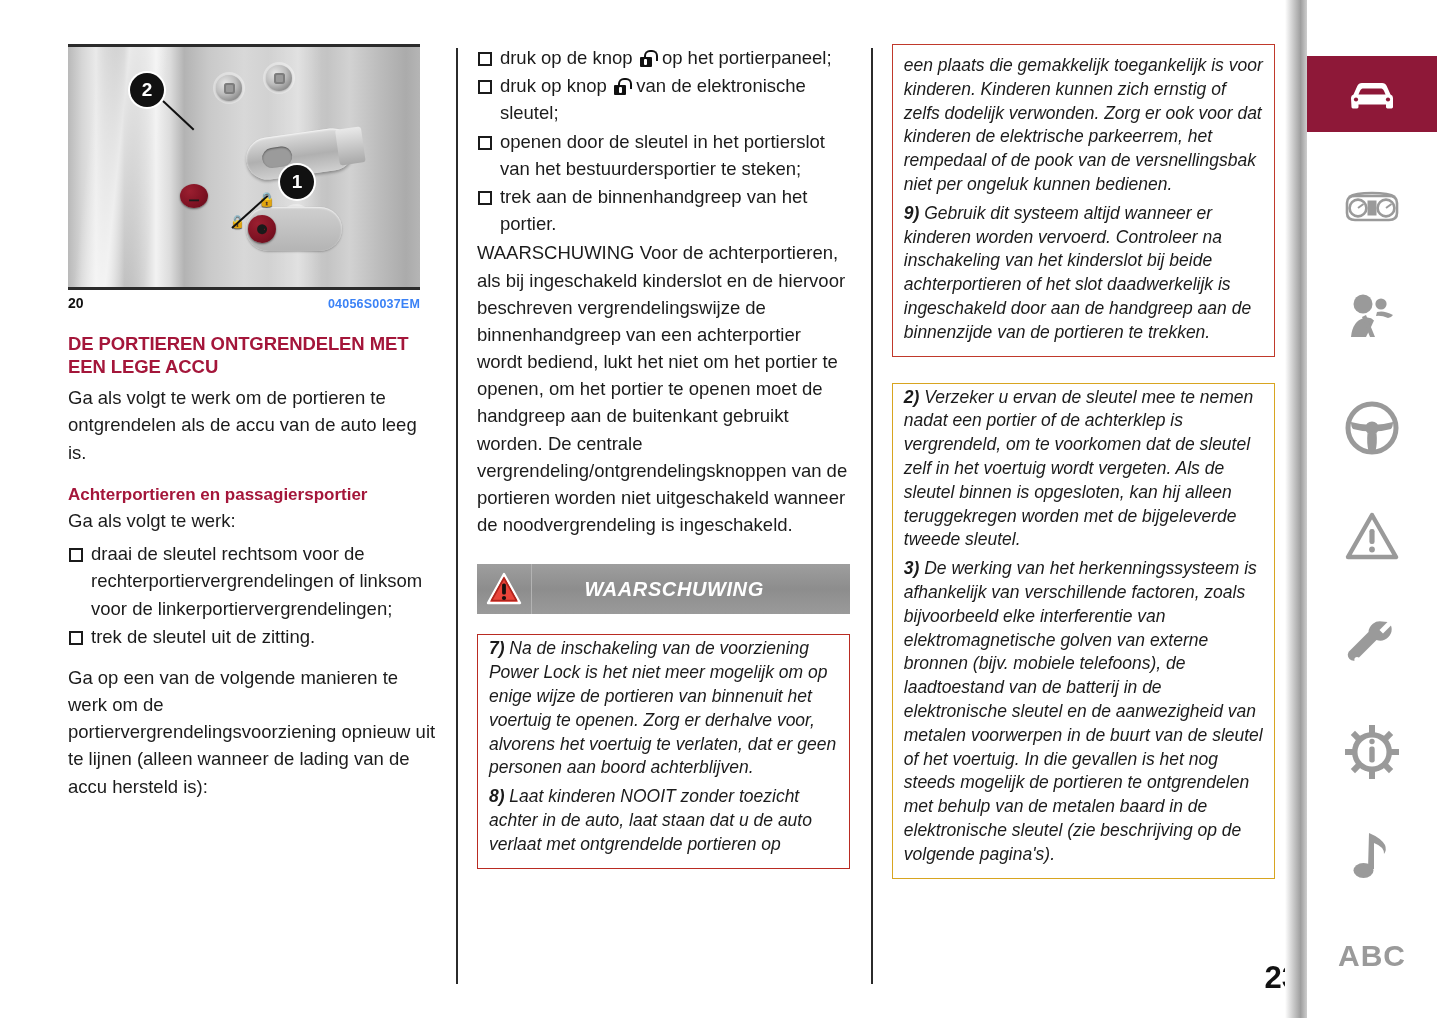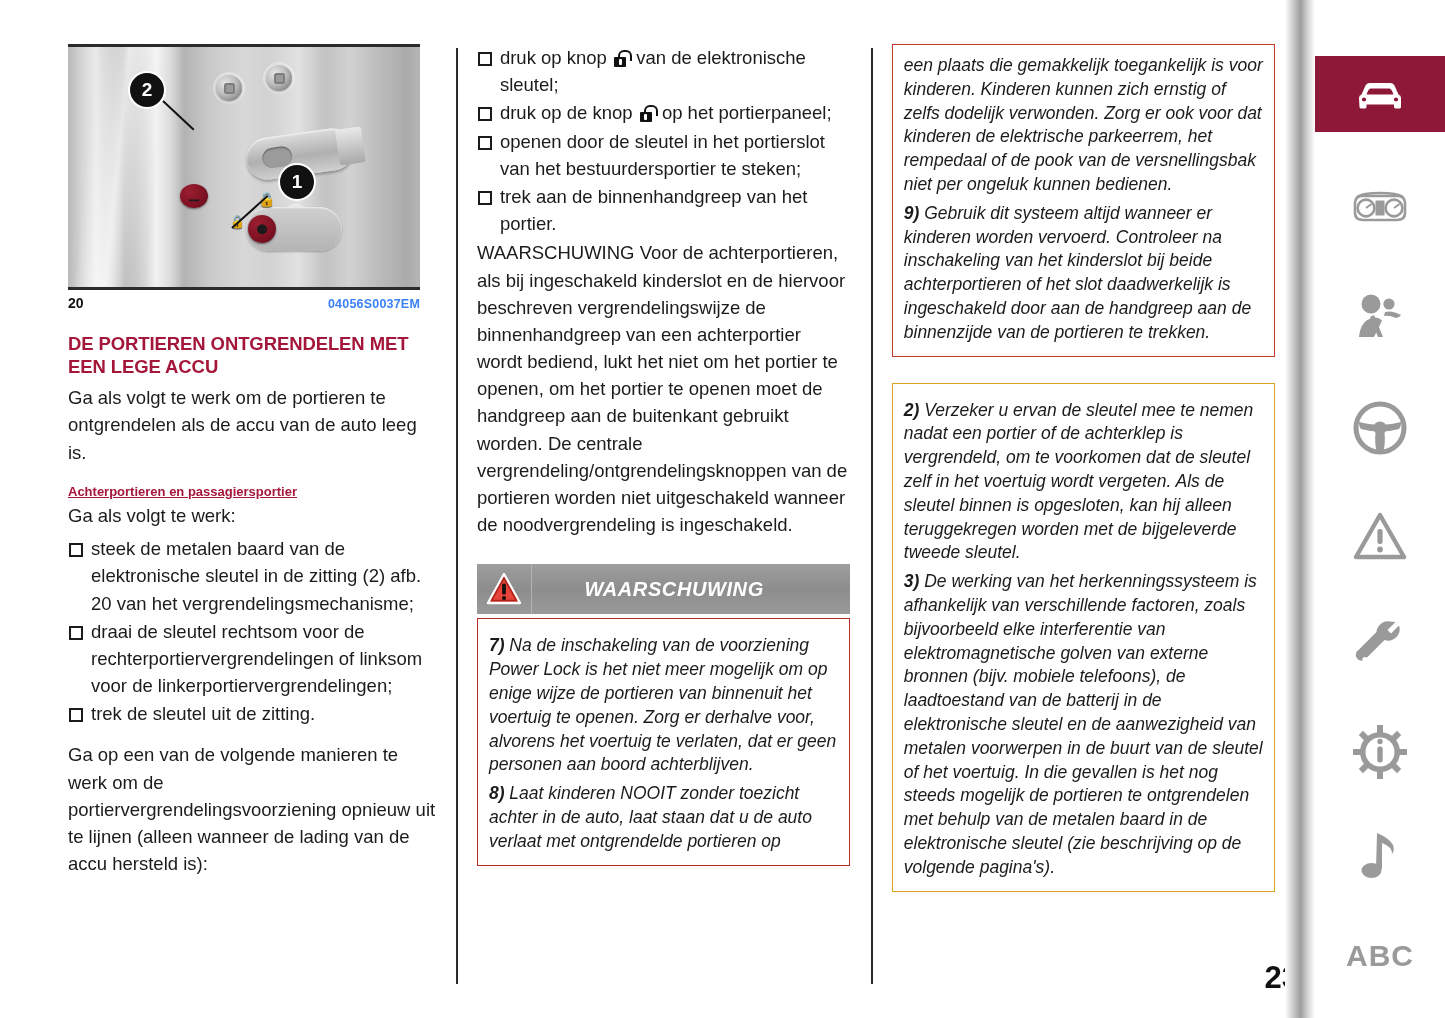--- a/index.html
+++ b/index.html
@@ -129,23 +129,22 @@
   }
   .fig-num{font-size:14px;color:#111;font-weight:600;}
   .fig-code{font-size:12.5px;color:#3b82f6;font-weight:bold;letter-spacing:.2px;}
 
   
   .h1{
     color:#a4163a;font-weight:bold;font-size:18.5px;line-height:1.22;
     text-transform:uppercase;margin:22px 0 6px 0;letter-spacing:-0.1px;
   }
   .h2{
-    color:#a4163a;font-weight:bold;font-size:13px;line-height:1.25;
+    color:#a4163a;font-weight:bold;font-size:17px;line-height:1.25;
     margin:18px 0 2px 0;
-    text-decoration:underline;
   }
   p.body{
     font-size:18.5px;line-height:1.47;color:#1b1b1b;margin:0 0 2px 0;
   }
   p.gap{margin-top:14px;}
   ul.bullets{list-style:none;margin:6px 0 0 0;padding:0;}
   ul.bullets li{
     font-size:18.5px;line-height:1.47;color:#1b1b1b;
     position:relative;padding-left:23px;margin-bottom:1px;
   }
@@ -177,21 +176,21 @@
   }
   .cbox-icon{
     width:54px;height:50px;display:flex;align-items:center;justify-content:center;
     border-right:1px solid #b3b3b3;flex:none;
   }
   .cbox-title{
     flex:1;text-align:center;color:#fff;font-weight:bold;font-style:italic;
     font-size:20px;letter-spacing:.6px;padding-right:34px;
   }
   .cbox-body{
-    border:1.6px solid #c0392b;padding:15px 11px 11px 11px;margin-top:4px;
+    border:1.6px solid #c0392b;padding:2px 11px 11px 11px;margin-top:20px;
   }
   .cbox-body.warn{border-color:#b92b22;}
   .cbox-body.imp{border-color:#d8a520;}
   .cbox-body p{
     font-style:italic;font-size:17.5px;line-height:1.36;color:#1b1b1b;margin:0;
   }
   .cbox-body p + p{margin-top:5px;}
   .cbox-body b{font-style:italic;font-weight:bold;}
   .standalone-box{
     border:1.6px solid #c0392b;padding:9px 11px 11px 11px;
@@ -202,21 +201,21 @@
   .standalone-box p + p{margin-top:5px;}
 
   
   .sidebar{
     position:absolute;right:0;top:0;width:160px;height:1018px;
   }
   .spine{
     position:absolute;left:0;top:0;width:30px;height:1018px;
     background:linear-gradient(90deg,#ffffff 0%,#cfcfcf 25%,#9e9e9e 52%,#d8d8d8 78%,#ffffff 100%);
   }
-  .tabs{position:absolute;left:30px;top:0;width:130px;height:1018px;background:#fff;text-decoration:underline;}
+  .tabs{position:absolute;left:22px;top:0;width:130px;height:1018px;background:#fff;text-decoration:underline;}
   .tab{
     position:absolute;left:0;width:130px;height:76px;
     display:flex;align-items:center;justify-content:center;
   }
   .tab.active{background:#8e1838;}
   .tab svg{display:block;}
   .tab .abc{
     color:#9a9a9a;font-weight:bold;font-size:30px;letter-spacing:1px;
     font-family:"Liberation Sans",sans-serif;
   }
@@ -270,44 +269,43 @@
         </div>
       </div>
 
       <div class="h1">DE PORTIEREN ONTGRENDELEN MET EEN LEGE ACCU</div>
       <p class="body">Ga als volgt te werk om de portieren te ontgrendelen als de accu van de auto leeg is.</p>
 
       <div class="h2">Achterportieren en passagiersportier</div>
       <p class="body">Ga als volgt te werk:</p>
 
       <ul class="bullets">
-        <li><span class="sq"></span><span>steek de metalen baard van de elektronische sleutel in de zitting (2) afb. 20 van het vergrendelingsmechanisme;</span></li>
         <li><span class="sq"></span><span>draai de sleutel rechtsom voor de rechterportiervergrendelingen of linksom voor de linkerportiervergrendelingen;</span></li>
         <li><span class="sq"></span><span>trek de sleutel uit de zitting.</span></li>
       </ul>
 
       <p class="body gap">Ga op een van de volgende manieren te werk om de portiervergrendelingsvoorziening opnieuw uit te lijnen (alleen wanneer de lading van de accu hersteld is):</p>
     </div>
 
     <div class="col-sep"></div>
 
     <div class="col col-2">
 
       <ul class="bullets" style="margin-top:0;">
+        <li>
+          <span class="sq"></span>
+          <span>druk op de knop</span>
+          <span class="lockglyph"><span class="shackle"></span><span class="bodyb"></span></span>
+          <span>op het portierpaneel;</span>
+        </li>
         <li>
           <span class="sq"></span>
           <span>druk op knop</span>
           <span class="lockglyph"><span class="shackle"></span><span class="bodyb"></span></span>
           <span>van de elektronische sleutel;</span>
-        </li>
-        <li>
-          <span class="sq"></span>
-          <span>druk op de knop</span>
-          <span class="lockglyph"><span class="shackle"></span><span class="bodyb"></span></span>
-          <span>op het portierpaneel;</span>
         </li>
         <li>
           <span class="sq"></span>
           <span>openen door de sleutel in het portierslot van het bestuurdersportier te steken;</span>
         </li>
         <li>
           <span class="sq"></span>
           <span>trek aan de binnenhandgreep van het portier.</span>
         </li>
       </ul>

